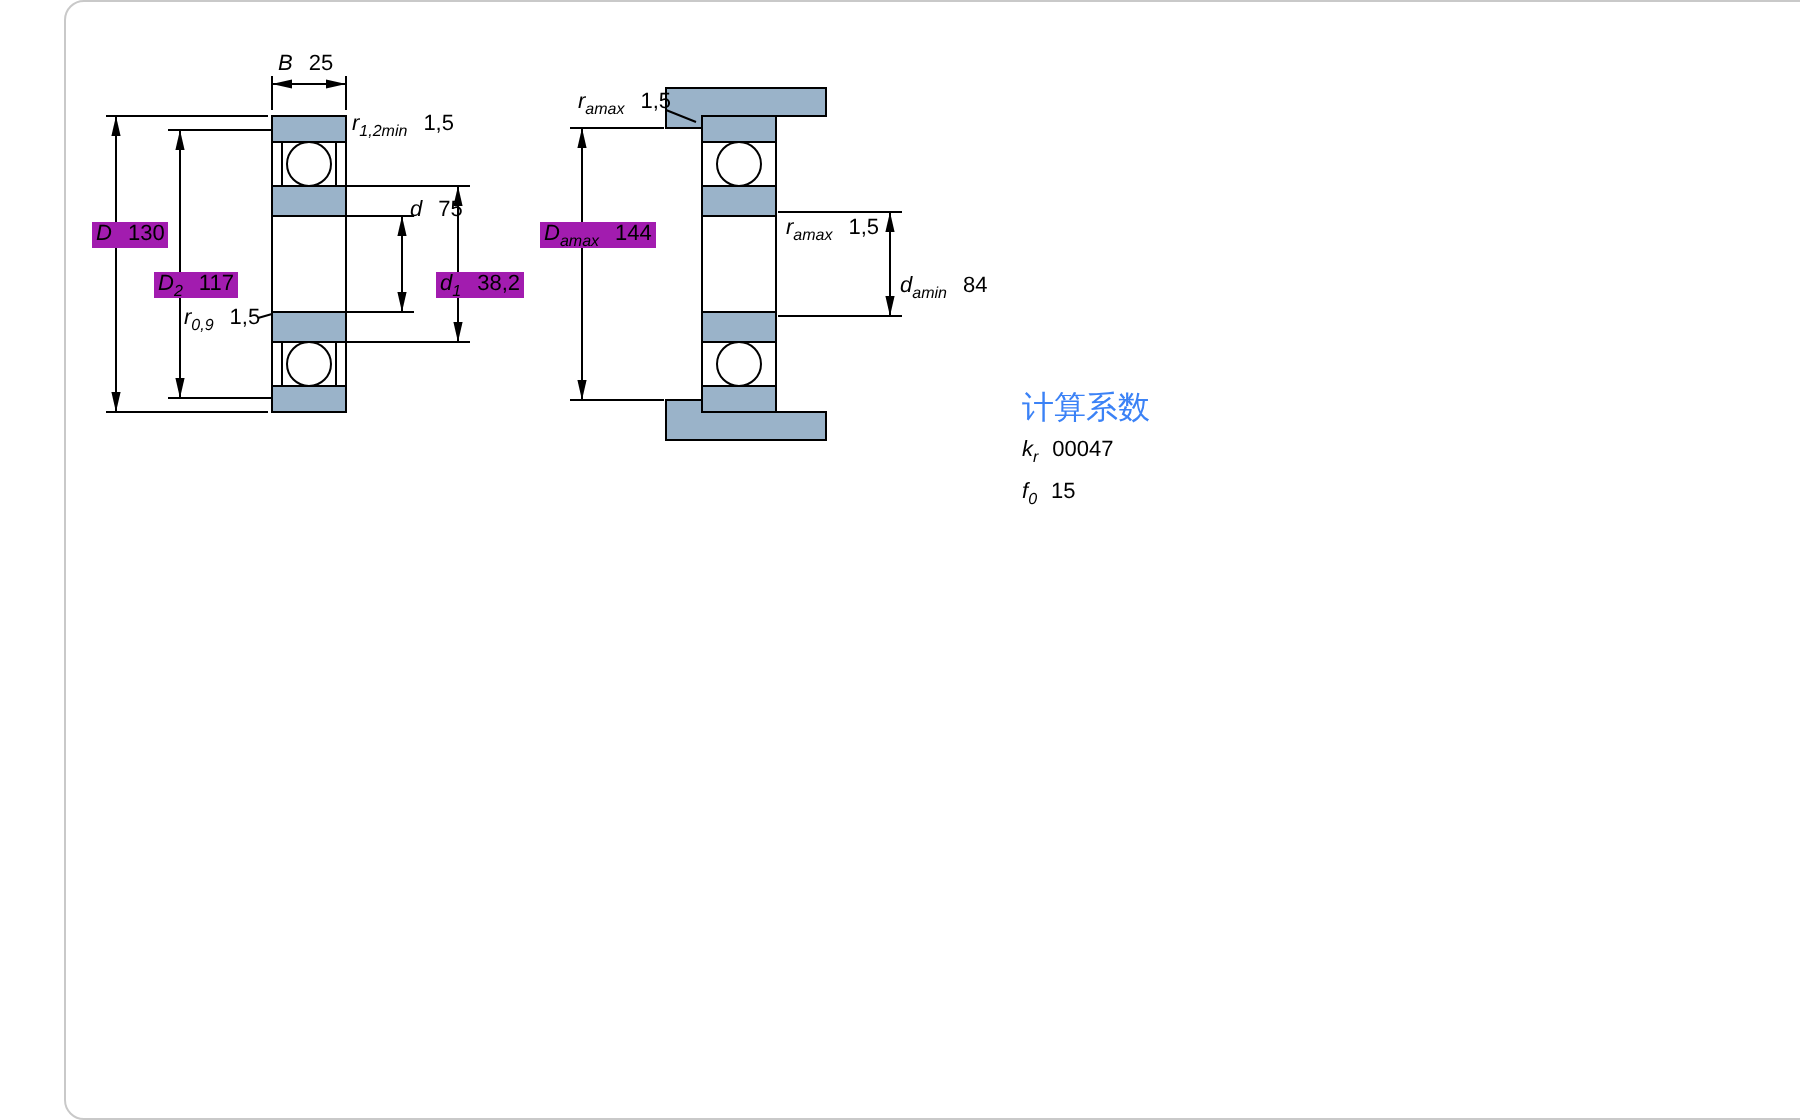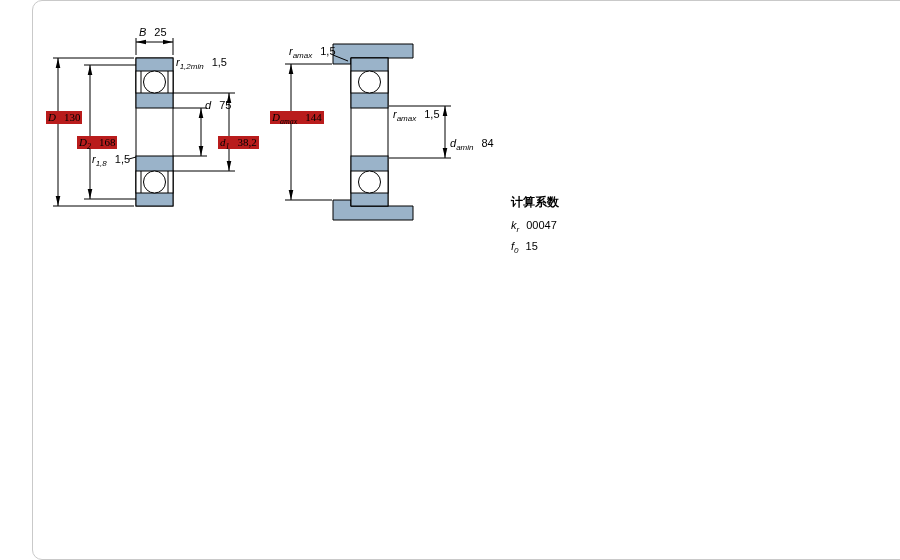--- a/index.html
+++ b/index.html
@@ -13,23 +13,23 @@
     margin-left:32px;
   }
   .frame > svg{position:absolute;left:0;top:0;}
   .dim-label{
     position:absolute;font-size:11px;color:#000;
     white-space:nowrap;line-height:13px;
   }
   .dim-label .sym{font-style:italic;}
   .dim-label sub{font-size:8px;font-style:italic;line-height:0;}
   .dim-label .val{margin-left:8px;font-style:normal;}
-  .halo{background:#b91c1c;padding:0 2px;font-family:Liberation Serif, serif;}
+  .halo{background:#a21caf;padding:0 2px;}
   .factors-title{
-    position:absolute;font-size:12px;font-weight:bold;color:#000000;
+    position:absolute;font-size:16px;font-weight:normal;color:#3b82f6;
     white-space:nowrap;
   }
   .factor-row{position:absolute;font-size:11px;color:#000;white-space:nowrap;line-height:13px;}
   .factor-row .sym{font-style:italic;}
   .factor-row sub{font-size:8px;line-height:0;}
   .factor-row .val{margin-left:7px;}
   .ln{stroke:#000;stroke-width:1;fill:none;}
   .shape{stroke:#000;stroke-width:1;}
   .fill-ring{fill:var(--ring,#9ab3c9);}
   .fill-white{fill:#ffffff;}
@@ -118,24 +118,24 @@
   <div class="dim-label" style="left:106px;top:25px">
     <span class="sym"><span>B</span><sub></sub></span><span class="val">25</span>
   </div>
   <div class="dim-label" style="left:143px;top:55px">
     <span class="sym"><span>r</span><sub>1,2min</sub></span><span class="val">1,5</span>
   </div>
   <div class="dim-label halo" style="left:13px;top:110px">
     <span class="sym"><span>D</span><sub></sub></span><span class="val">130</span>
   </div>
   <div class="dim-label halo" style="left:44px;top:135px">
-    <span class="sym"><span>D</span><sub>2</sub></span><span class="val">168</span>
+    <span class="sym"><span>D</span><sub>2</sub></span><span class="val">117</span>
   </div>
   <div class="dim-label" style="left:59px;top:152px">
-    <span class="sym"><span>r</span><sub>1,8</sub></span><span class="val">1,5</span>
+    <span class="sym"><span>r</span><sub>0,9</sub></span><span class="val">1,5</span>
   </div>
   <div class="dim-label" style="left:172px;top:98px">
     <span class="sym"><span>d</span><sub></sub></span><span class="val">75</span>
   </div>
   <div class="dim-label halo" style="left:185px;top:135px">
     <span class="sym"><span>d</span><sub>1</sub></span><span class="val">38,2</span>
   </div>
 
   <div class="dim-label" style="left:256px;top:44px">
     <span class="sym"><span>r</span><sub>amax</sub></span><span class="val">1,5</span>

